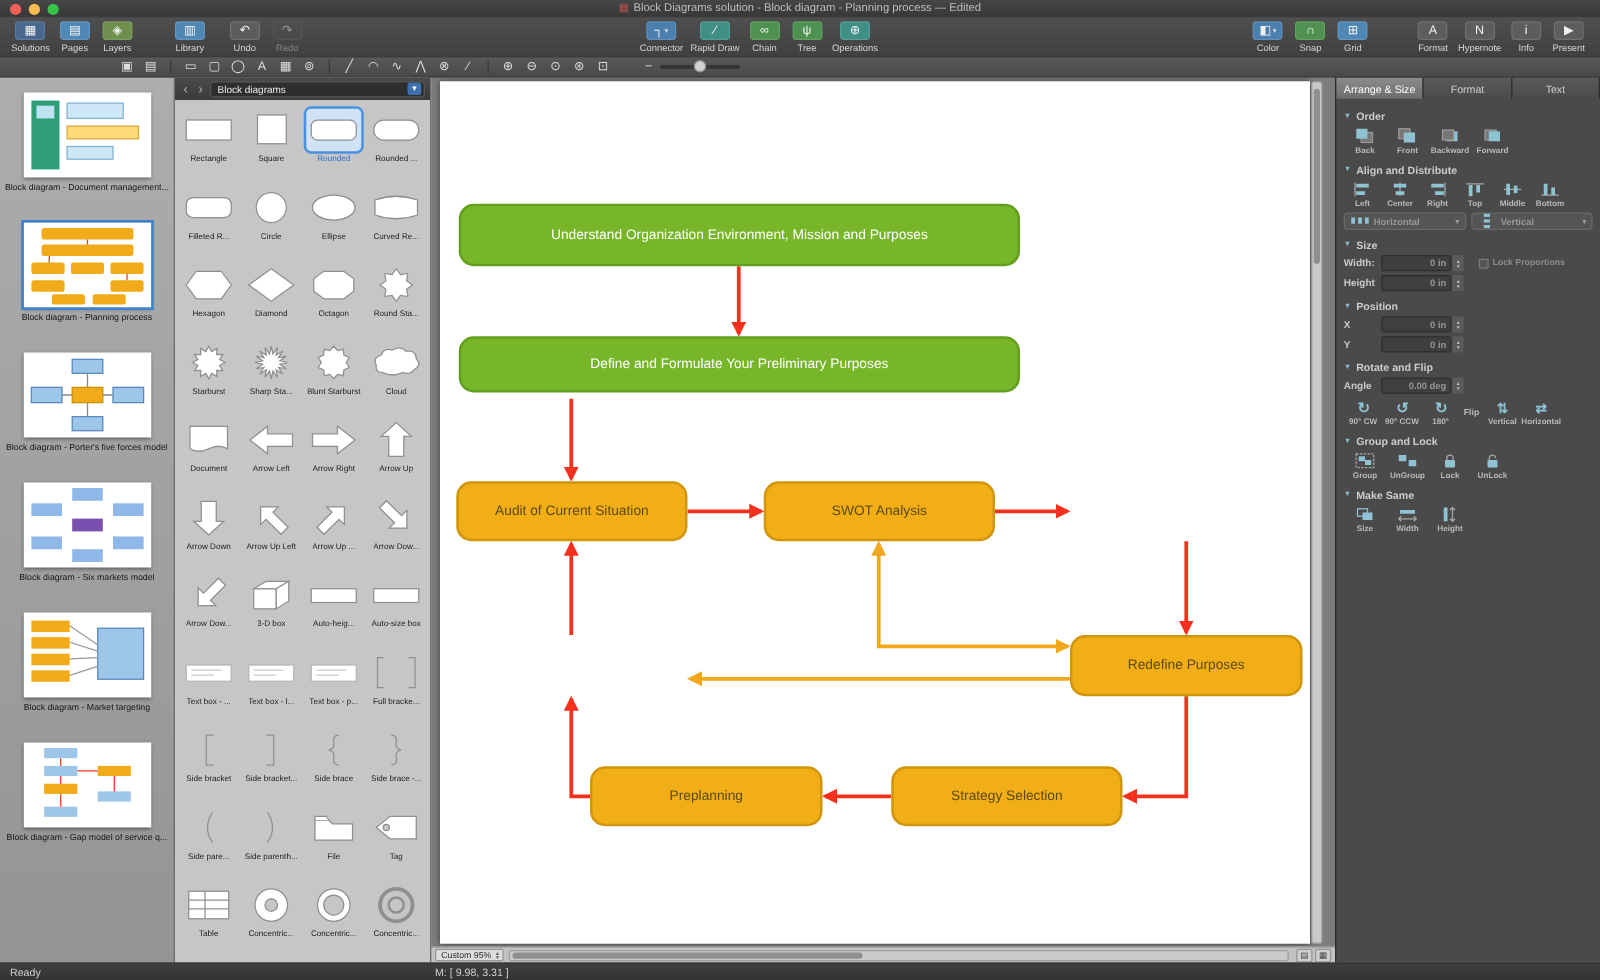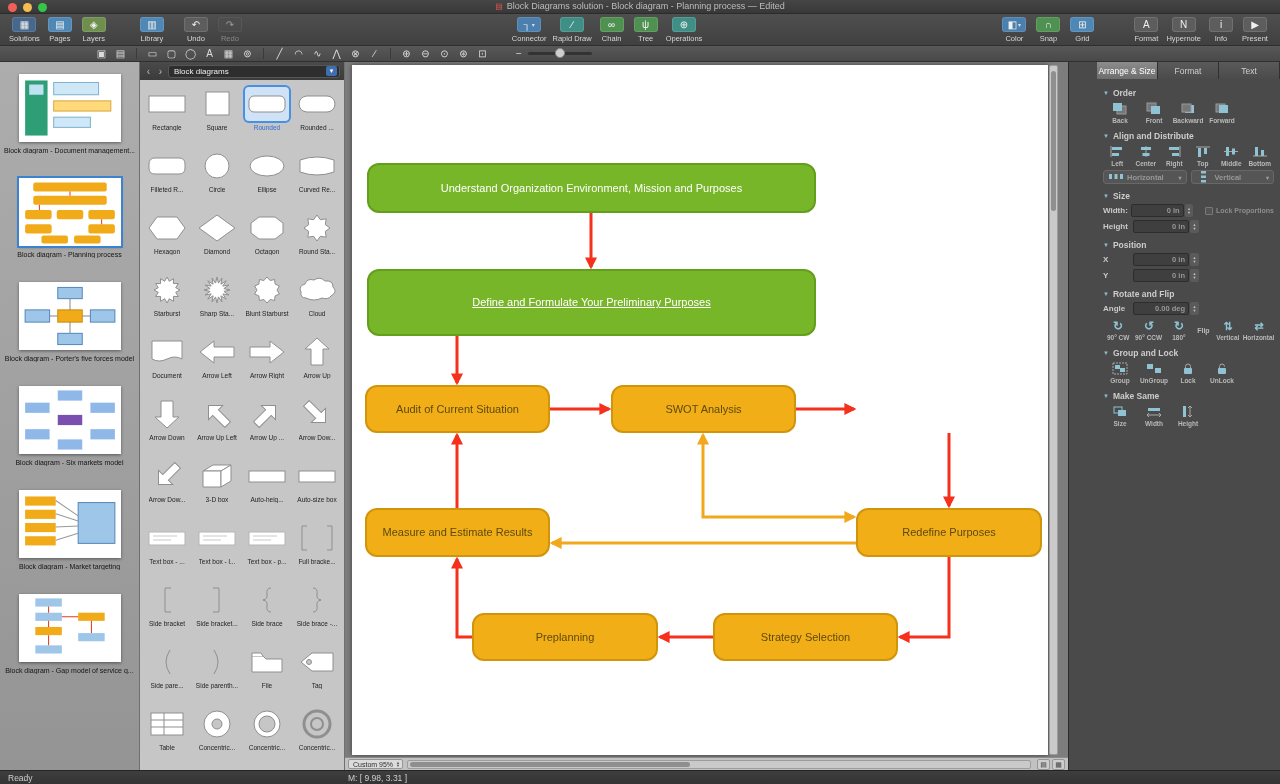--- a/index.html
+++ b/index.html
@@ -69,21 +69,21 @@
   .vscroll { position:absolute; right:10px; top:3px; width:9px; height:690px; background:#cacaca; border:1px solid #9d9d9d; border-radius:2px; }
   .vthumb { position:absolute; left:1px; right:1px; top:5px; height:140px; background:#8f8f8f; border-radius:4px; }
   .canvas-bottombar { position:absolute; left:0; right:0; bottom:0; height:13px; background:#c2c2c2; border-top:1px solid #8a8a8a; display:flex; align-items:center; padding:0 3px; }
   .zoom-box { display:flex; align-items:center; height:10px; background:#dcdcdc; border:1px solid #969696; border-radius:2px; font-size:7px; color:#2c2c2c; padding:0 2px 0 4px; margin-right:4px; cursor:default; }
   .zstep { display:flex; flex-direction:column; margin-left:3px; font-size:4px; line-height:3.5px; color:#555; }
   .hscroll { flex:1; height:9px; background:#cacaca; border:1px solid #9d9d9d; border-radius:2px; position:relative; margin-right:4px; }
   .hthumb { position:absolute; top:1px; bottom:1px; left:2px; width:45%; background:#8f8f8f; border-radius:4px; }
   .corner-btn { width:13px; height:11px; background:#cecece; border:1px solid #969696; border-radius:2px; font-size:7px; line-height:9px; text-align:center; color:#4a4a4a; margin-left:2px; cursor:default; }
 
   
-  .inspector { position:absolute; top:62px; right:0; width:212px; bottom:14px; background:#4a4a4a; border-left:1px solid #2c2c2c; overflow:hidden; z-index:5;padding-left:28px; }
+  .inspector { position:absolute; top:62px; right:0; width:212px; bottom:14px; background:#4a4a4a; border-left:1px solid #2c2c2c; overflow:hidden; z-index:5; }
   .insp-tabs { display:flex; height:17px; background:#353535; }
   .insp-tab { flex:1; display:flex; align-items:center; justify-content:center; font-size:8.5px; color:#cfcfcf; background:linear-gradient(#5a5a5a,#4b4b4b); border-right:1px solid #303030; cursor:default; white-space:nowrap; }
   .insp-tab.active { background:linear-gradient(#8c8c8c,#6d6d6d); color:#ffffff; }
   .insp-body { padding:2px 6px;font-weight:bold; }
   .sec-header { display:flex; align-items:center; gap:4px; color:#cccccc; font-size:8.5px; margin-top:7px; }
   .tri { color:#8fb8c8; font-size:6px; cursor:default; }
   .btn-row { display:flex; margin:4px 0 1px 0; }
   .order-row .mini-btn, .group-row .mini-btn, .make-row .mini-btn { width:34px; }
   .align-row .mini-btn { width:30px; }
   .rotate-row .mini-btn { width:31px; }
@@ -754,24 +754,23 @@
         <polyline points="444,344 502,344" fill="none" stroke="#f5301d" stroke-width="3" marker-end="url(#mR)"></polyline>
         <polyline points="597,368 597,441" fill="none" stroke="#f5301d" stroke-width="3" marker-end="url(#mR)"></polyline>
         <polyline points="597,492 597,572 548,572" fill="none" stroke="#f5301d" stroke-width="3" marker-end="url(#mR)"></polyline>
         <polyline points="361,572 308,572" fill="none" stroke="#f5301d" stroke-width="3" marker-end="url(#mR)"></polyline>
         <polyline points="120,572 105,572 105,494" fill="none" stroke="#f5301d" stroke-width="3" marker-end="url(#mR)"></polyline>
         <polyline points="105,443 105,370" fill="none" stroke="#f5301d" stroke-width="3" marker-end="url(#mR)"></polyline>
         <polyline points="351,370 351,452 502,452" fill="none" stroke="#f2a81c" stroke-width="3" marker-end="url(#mY)" marker-start="url(#mY)"></polyline>
         <polyline points="504,478 200,478" fill="none" stroke="#f2a81c" stroke-width="3" marker-end="url(#mY)"></polyline>
       </svg>
   <div class="node green" style="left: 15px; top: 98px; width: 449px; height: 50px;">Understand Organization Environment, Mission and Purposes</div>
-      <div class="node green" style="left: 15px; top: 204px; width: 449px; height: 67px; text-decoration: underline;">Define and Formulate Your Preliminary Purposes</div>
+      <div class="node green" style="left: 15px; top: 204px; width: 449px; height: 45px;">Define and Formulate Your Preliminary Purposes</div>
       <div class="node orange" style="left: 13px; top: 320px; width: 185px; height: 48px;">Audit of Current Situation</div>
       <div class="node orange" style="left: 259px; top: 320px; width: 185px; height: 48px;">SWOT Analysis</div>
-      <div class="node orange" style="left: 13px; top: 443px; width: 185px; height: 49px;">Measure and Estimate Results</div>
       <div class="node orange" style="left: 504px; top: 443px; width: 186px; height: 49px;">Redefine Purposes</div>
       <div class="node orange" style="left: 361px; top: 548px; width: 185px; height: 48px;">Strategy Selection</div>
       <div class="node orange" style="left: 120px; top: 548px; width: 186px; height: 48px;">Preplanning</div>
     </div>
   <div class="vscroll">
       <div class="vthumb"></div>
     </div>
   <div class="canvas-bottombar">
     <div class="zoom-box">
       <span>Custom 95%</span>

